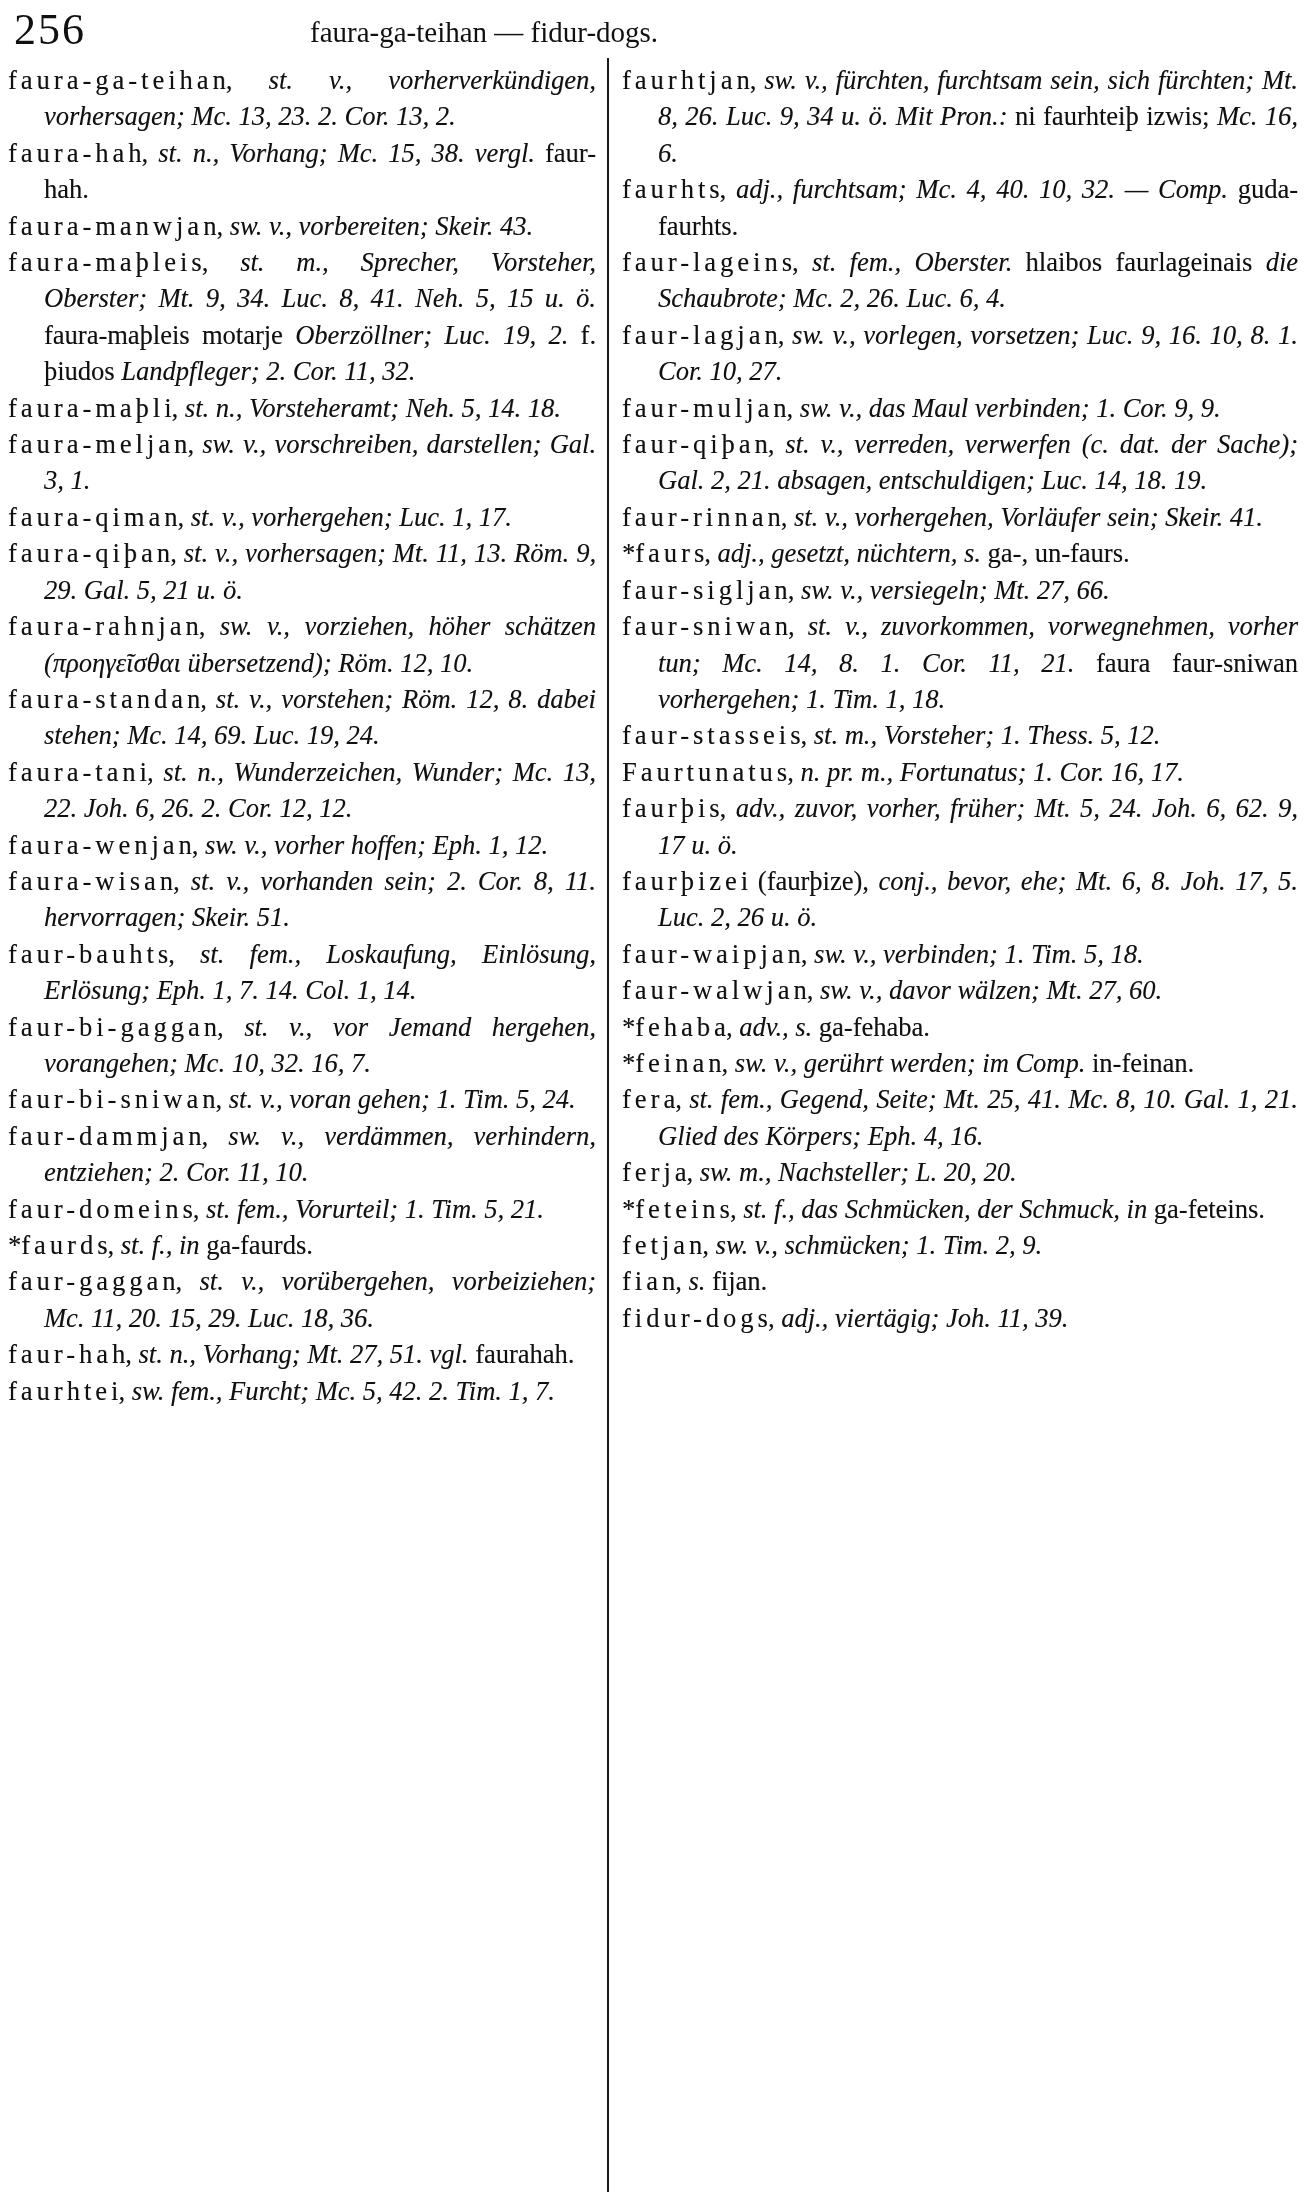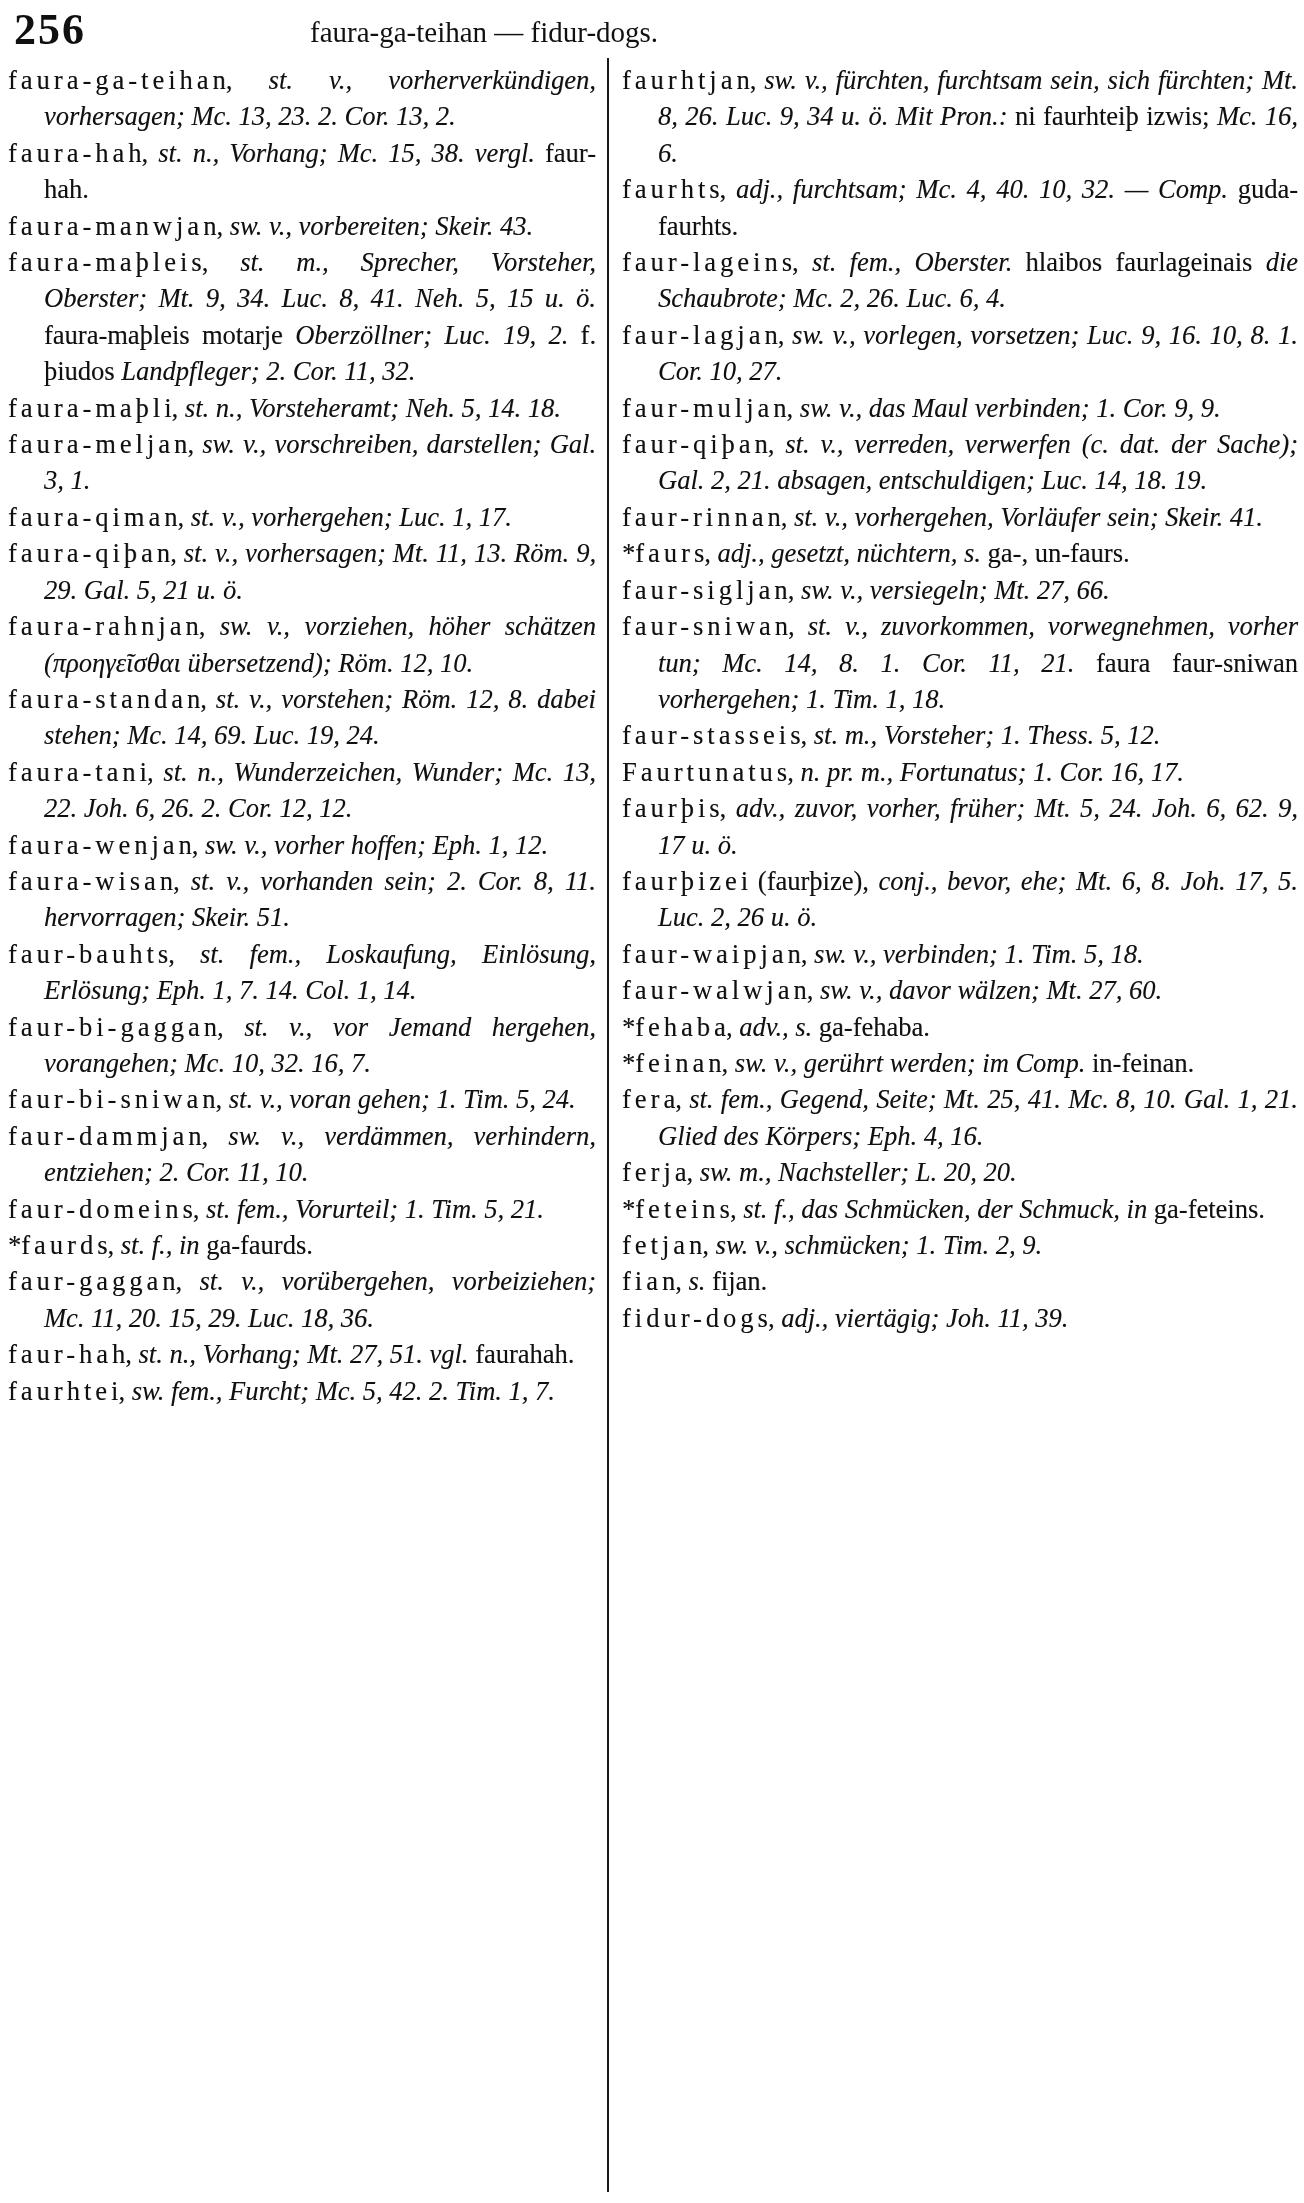--- a/index.html
+++ b/index.html
@@ -14,21 +14,21 @@
     background: #ffffff;
     color: #101010;
     font-family: "Liberation Serif", "DejaVu Serif", serif;
     overflow: hidden;
   }
   .page-number {
     position: absolute;
     left: 14px;
     top: 4px;
     font-size: 44px;
-    font-weight: bold;
+    font-weight: normal;
     letter-spacing: 2px;
   }
   .running-title {
     position: absolute;
     left: 310px;
     top: 16px;
     font-size: 29px;
     white-space: nowrap;
     text-align: center;
   }

